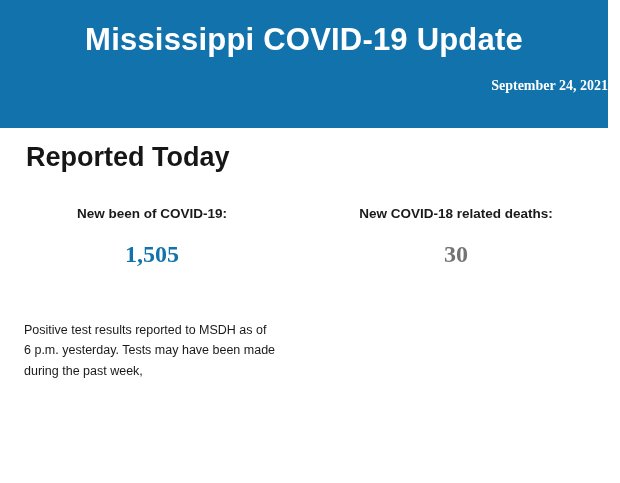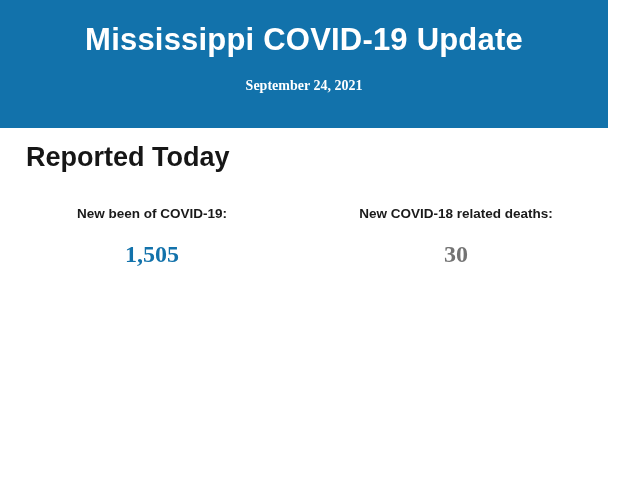--- a/index.html
+++ b/index.html
@@ -39,21 +39,21 @@
     font-family: Liberation Sans, sans-serif;
     font-weight: bold;
     font-size: 31px;
     letter-spacing: 0.2px;
   }
   .banner-date {
     position: absolute;
     left: 0;
     top: 78px;
     width: 608px;
-    text-align: center;
+    text-align: right;
     color: #ffffff;
     font-family: "Liberation Serif", serif;
     font-weight: bold;
     font-size: 14px;
   }
   
   .section-heading {
     position: absolute;
     left: 26px;
     top: 142px;
@@ -119,20 +119,21 @@
     <div class="banner-date">September 24, 2021</div>
   </div>
 
   <div class="section-heading">Reported Today</div>
 
   <div class="stats">
 
     <div class="stat-col col-left">
       <div class="stat-label">New been of COVID-19:</div>
       <div class="stat-value cases">1,505</div>
+      <div class="stat-note">Positive test results reported to MSDH as of 6 p.m. yesterday. Tests may have been made during the past week,</div>
     </div>
 
     <div class="stat-col col-right">
       <div class="stat-label">New COVID-18 related deaths:</div>
       <div class="stat-value deaths">30</div>
     </div>
 
   </div>
 
 </div>

